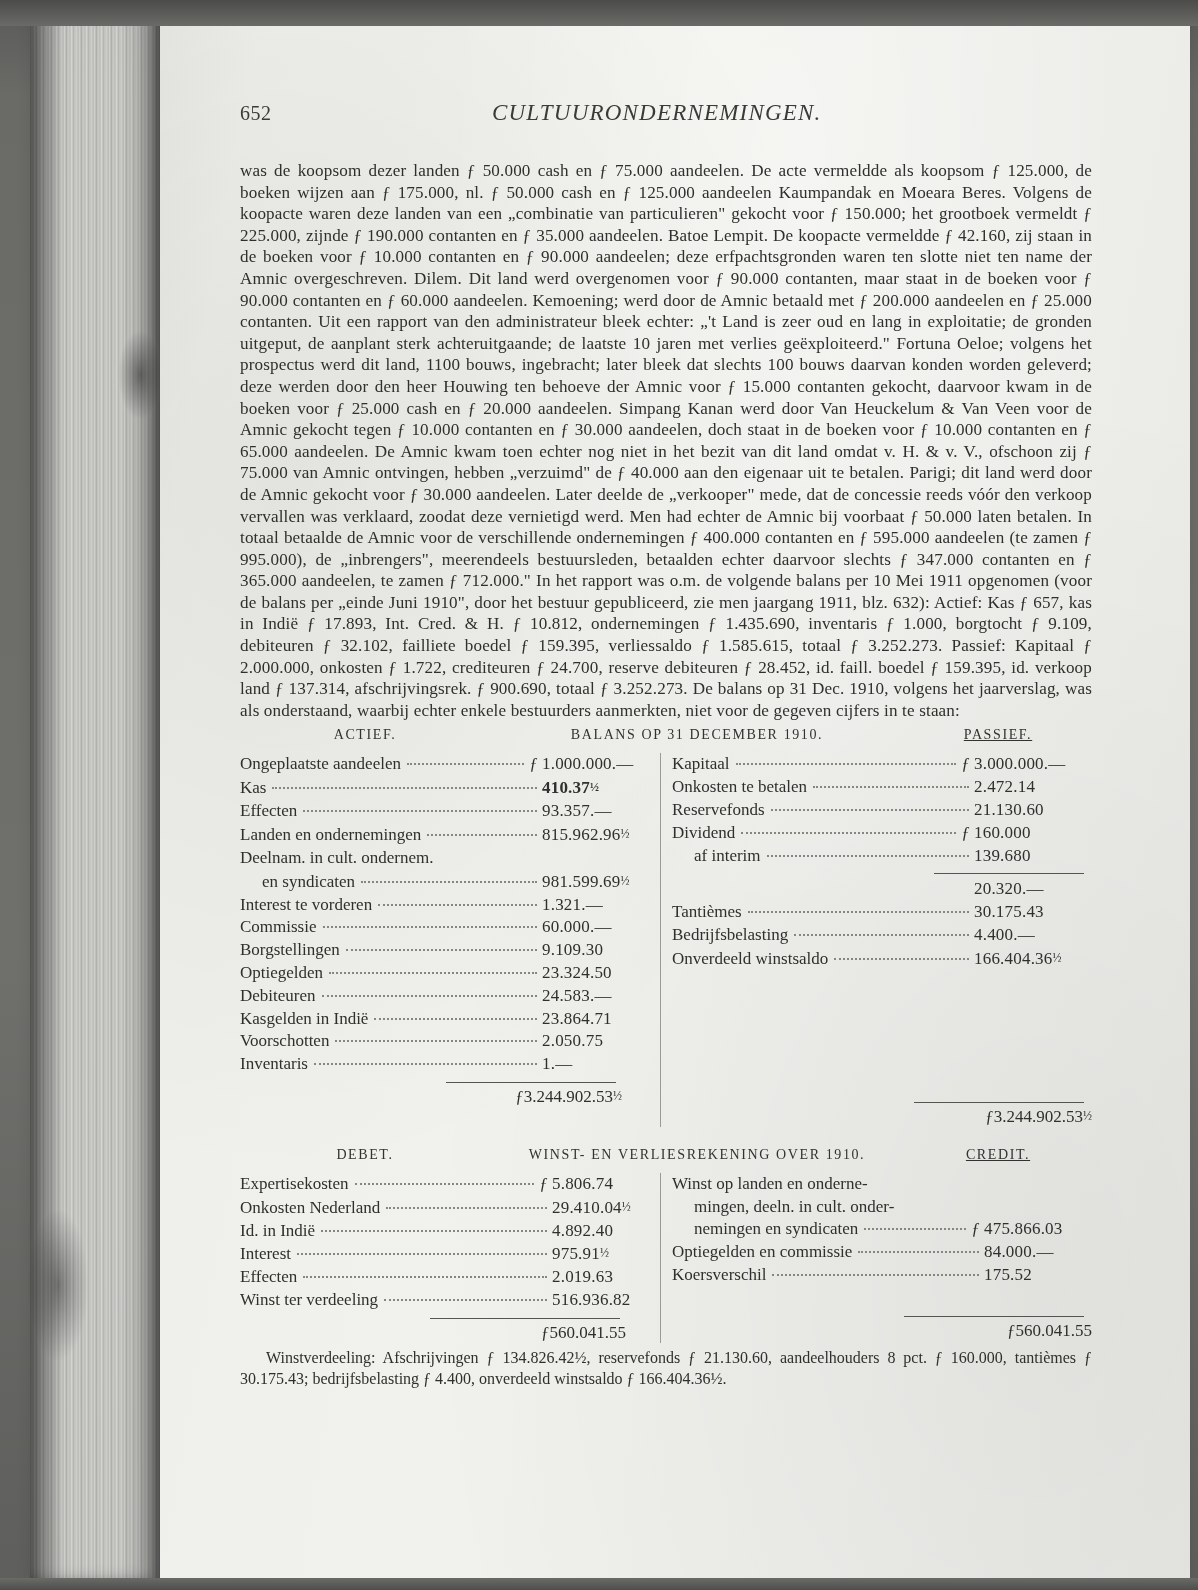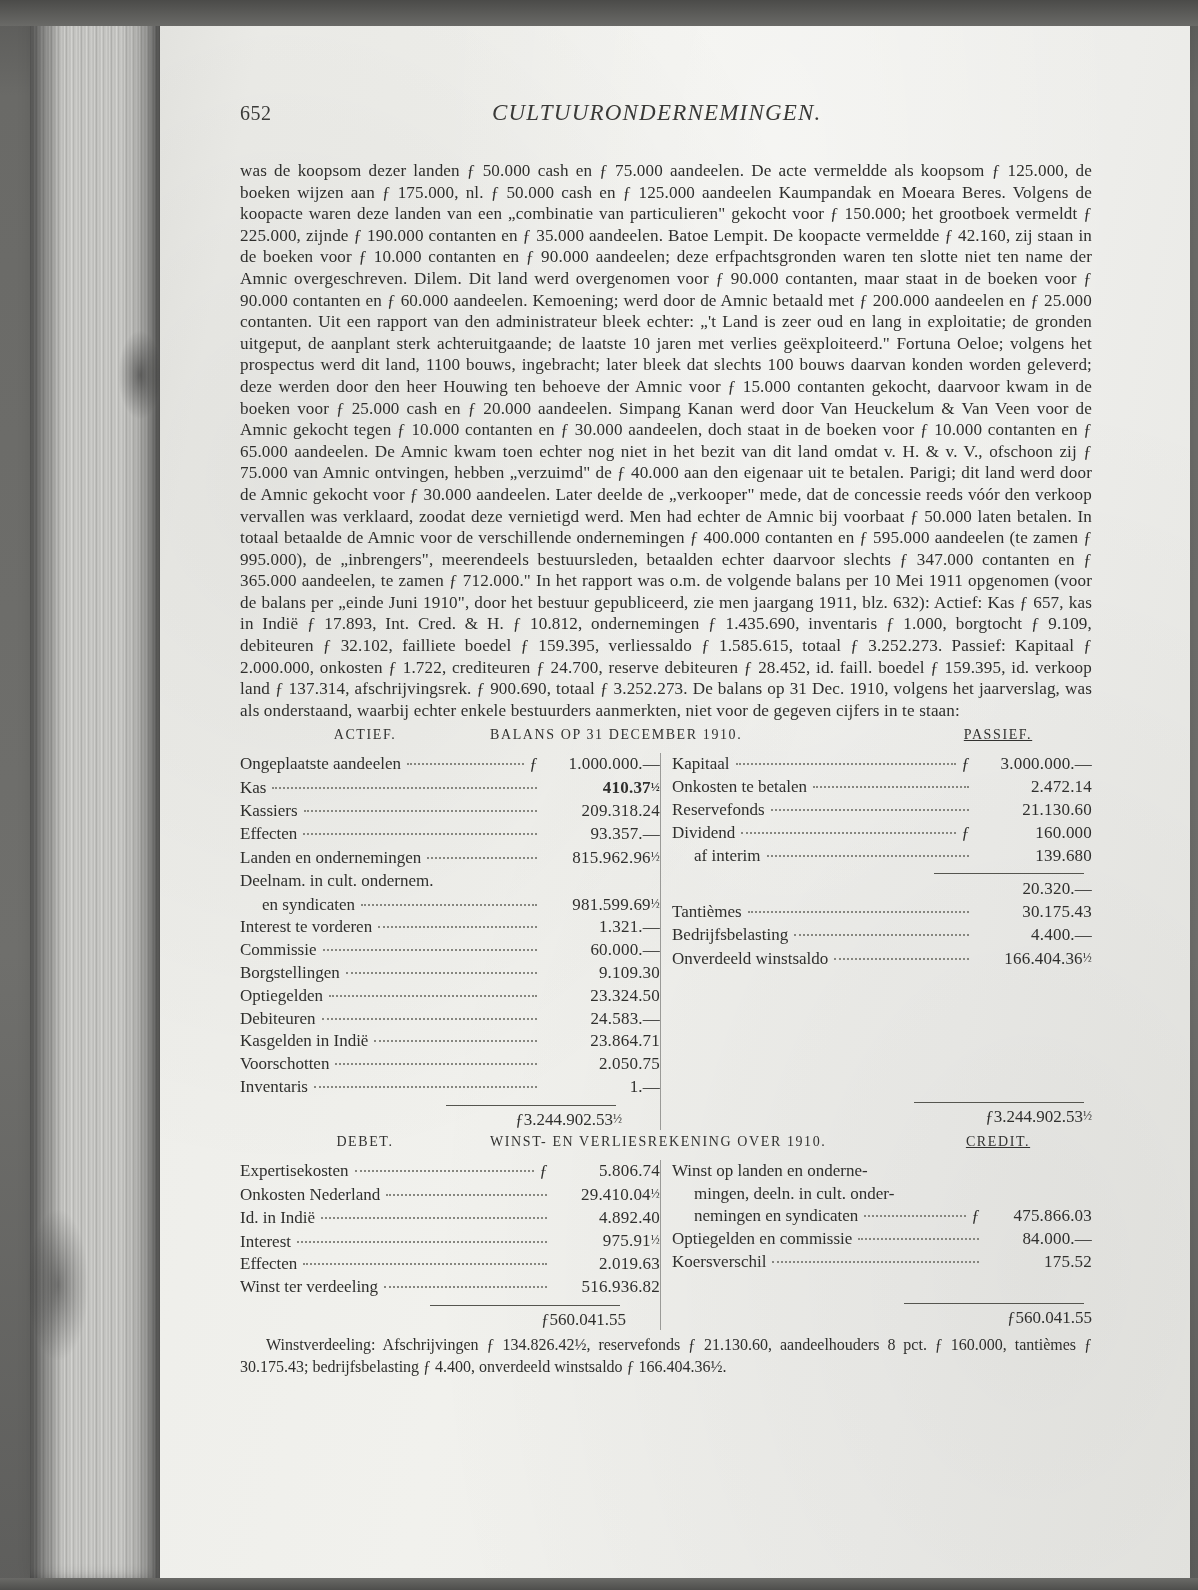--- a/index.html
+++ b/index.html
@@ -88,21 +88,21 @@
     margin-top:24px;
   }
 
   
   .ledger{margin-top:6px;}
   .ledger-head{
     display:flex;font-size:14px;letter-spacing:1.6px;color:#323230;
     height:26px;align-items:baseline;
   }
   .lh-left{width:250px;text-align:center;}
-  .lh-mid{flex:1;text-align:left;}
+  .lh-mid{flex:1;text-align:center;}
   .lh-right{width:188px;text-align:center;text-decoration:underline;}
 
   .cols{display:flex;position:relative;}
   .col{width:420px;position:relative;}
   .col.right{margin-left:12px;}
   .divider{
     position:absolute;left:420px;top:0;width:1px;height:100%;
     background:#9a9a97;
   }
   .row{
@@ -112,21 +112,21 @@
   .row .lbl{flex:0 0 auto;}
   .row .dots{
     flex:1 1 auto;overflow:hidden;margin:0 5px 0 6px;
     border-bottom:2px dotted #86867f;position:relative;top:-4px;height:10px;
     min-width:10px;
   }
   .row .amt{flex:0 0 auto;text-align:right;letter-spacing:.2px;}
   .row .cur{font-style:italic;margin-right:4px;}
   .row.indent .lbl{padding-left:22px;}
   .row.noline .dots{border-bottom:none;}
-  .amtw{display:inline-block;text-align:right;}
+  .amtw{display:inline-block;text-align:left;}
   .frac{font-size:12px;vertical-align:.18em;}
 
   .ruleshort{
     height:0;border-top:1.6px solid #55554f;margin:6px 0 4px auto;
   }
   .totalrow{
     display:flex;justify-content:flex-end;font-size:17px;color:#2f2f2d;
   }
 
   .footpara{
@@ -171,25 +171,20 @@
               <span class="lbl">Ongeplaatste aandeelen</span>
               <span class="dots"></span>
               <span class="amt"><span class="cur">ƒ</span><span class="amtw" style="min-width: 118px;">1.000.000.—</span></span>
             </div>
             <div class="row">
               <span class="lbl">Kas</span>
               <span class="dots"></span>
               <span class="amt"><span class="amtw" style="min-width: 118px; font-weight: bold;">410.37<span class="frac">½</span></span></span>
             </div>
             <div class="row">
-              <span class="lbl">Kassiers</span>
-              <span class="dots"></span>
-              <span class="amt"><span class="amtw" style="min-width: 118px;">209.318.24</span></span>
-            </div>
-            <div class="row">
               <span class="lbl">Effecten</span>
               <span class="dots"></span>
               <span class="amt"><span class="amtw" style="min-width: 118px;">93.357.—</span></span>
             </div>
             <div class="row">
               <span class="lbl">Landen en ondernemingen</span>
               <span class="dots"></span>
               <span class="amt"><span class="amtw" style="min-width: 118px;">815.962.96<span class="frac">½</span></span></span>
             </div>
             <div class="row noline">
@@ -299,21 +294,21 @@
             <div style="height: 125px;"></div>
             <div class="ruleshort" style="width: 170px; margin-right: 8px;"></div>
             <div class="totalrow" style="padding-right: 0px;">
               <span class="cur">ƒ</span>
               <span>3.244.902.53<span class="frac">½</span></span>
             </div>
           </div>
       </div>
     </div>
 
-    <div class="ledger" style="margin-top:4px">
+    <div class="ledger" style="margin-top:20px">
       <div class="ledger-head">
         <div class="lh-left">DEBET.</div>
         <div class="lh-mid">WINST- EN VERLIESREKENING OVER 1910.</div>
         <div class="lh-right">CREDIT.</div>
       </div>
       <div class="cols">
         <div class="col" id="pl-debit">
             <div class="row">
               <span class="lbl">Expertisekosten</span>
               <span class="dots"></span>

